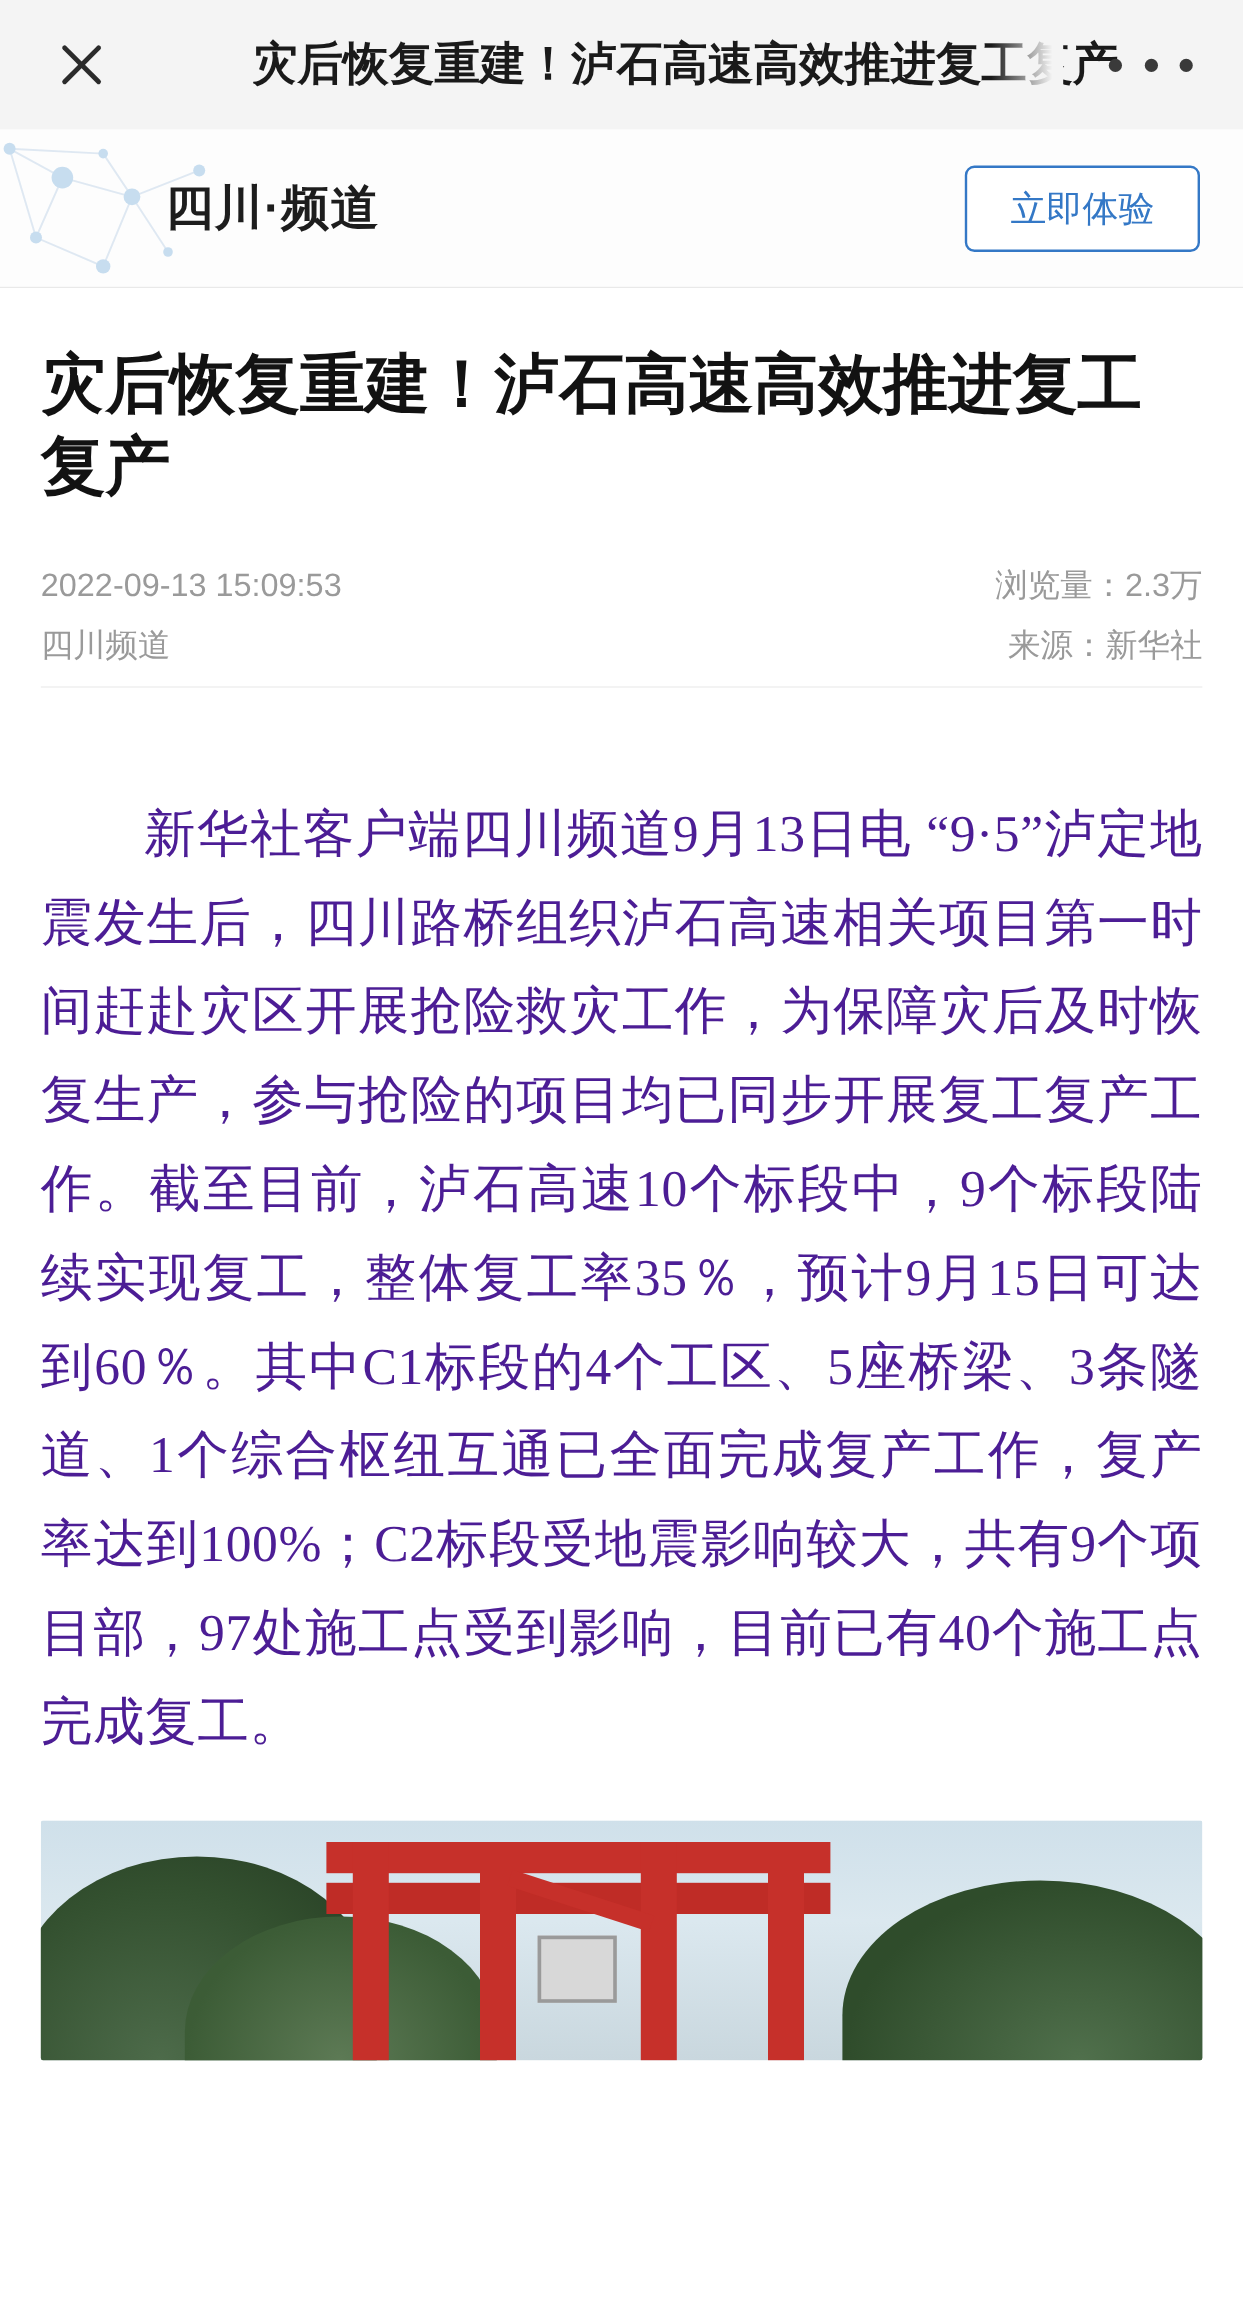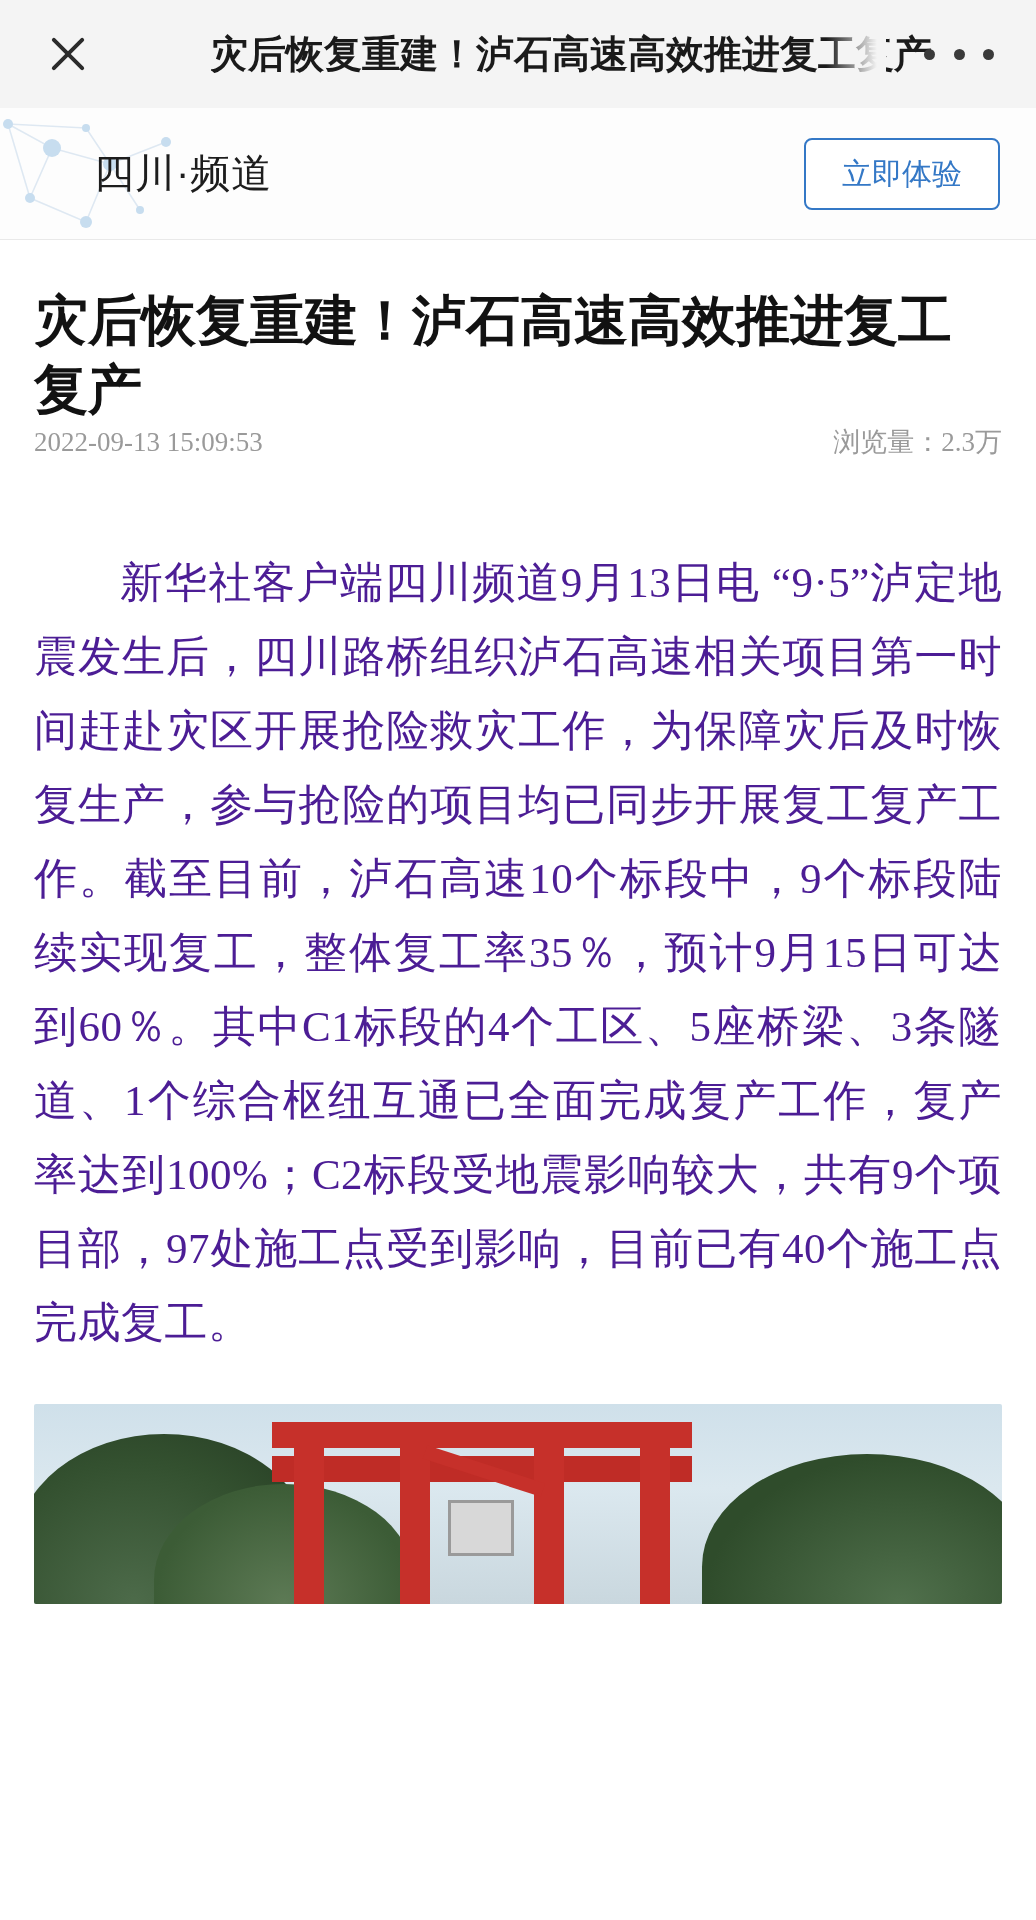--- a/index.html
+++ b/index.html
@@ -102,23 +102,23 @@
   .channel-deco {
     position: absolute;
     left: -10px;
     top: -6px;
     width: 230px;
     height: 150px;
     opacity: 0.55;
   }
   .channel-name {
     position: relative;
-    margin-left: 66px;
+    margin-left: 110px;
     font-size: 40px;
-    font-weight: 400;
+    font-weight: 700;
     color: #1d1d1d;
     letter-spacing: 1px;
   }
   .channel-cta {
     position: absolute;
     right: 36px;
     top: 30px;
     width: 196px;
     height: 72px;
     border: 2px solid #3478c6;
@@ -138,26 +138,27 @@
   }
   .headline {
     font-size: 54px;
     line-height: 1.28;
     font-weight: 700;
     color: #121212;
     letter-spacing: 0px;
     font-family: "Liberation Sans", sans-serif;
   }
   .meta {
+    margin-top: 46px;
     display: flex;
     justify-content: space-between;
     align-items: baseline;
     font-size: 27px;
     color: #9a9a9a;
-    font-family: Liberation Serif, serif;
+    font-family: Liberation Sans, sans-serif;
   }
   .meta-row2 {
     margin-top: 14px;
     display: flex;
     justify-content: space-between;
     align-items: baseline;
     font-size: 27px;
     color: #9a9a9a;
     padding-bottom: 16px;
     border-bottom: 1px solid #ececec;
@@ -287,20 +288,24 @@
   <div class="channel-cta">立即体验</div>
 </div>
 
 <div class="article">
   <h1 class="headline">灾后恢复重建！泸石高速高效推进复工复产</h1>
 
   <div class="meta">
     <span>2022-09-13 15:09:53</span>
     <span>浏览量：2.3万</span>
   </div>
+  <div class="meta-row2">
+    <span>四川频道</span>
+    <span>来源：新华社</span>
+  </div>
 
   <p class="body-text">新华社客户端四川频道9月13日电 “9·5”泸定地震发生后，四川路桥组织泸石高速相关项目第一时间赶赴灾区开展抢险救灾工作，为保障灾后及时恢复生产，参与抢险的项目均已同步开展复工复产工作。截至目前，泸石高速10个标段中，9个标段陆续实现复工，整体复工率35％，预计9月15日可达到60％。其中C1标段的4个工区、5座桥梁、3条隧道、1个综合枢纽互通已全面完成复产工作，复产率达到100%；C2标段受地震影响较大，共有9个项目部，97处施工点受到影响，目前已有40个施工点完成复工。</p>
 </div>
 
 <div class="photo-wrap">
   <div class="photo">
     <div class="photo-hill-l"></div>
     <div class="photo-hill-l2"></div>
     <div class="photo-hill-r"></div>
     <div class="crane-base">

